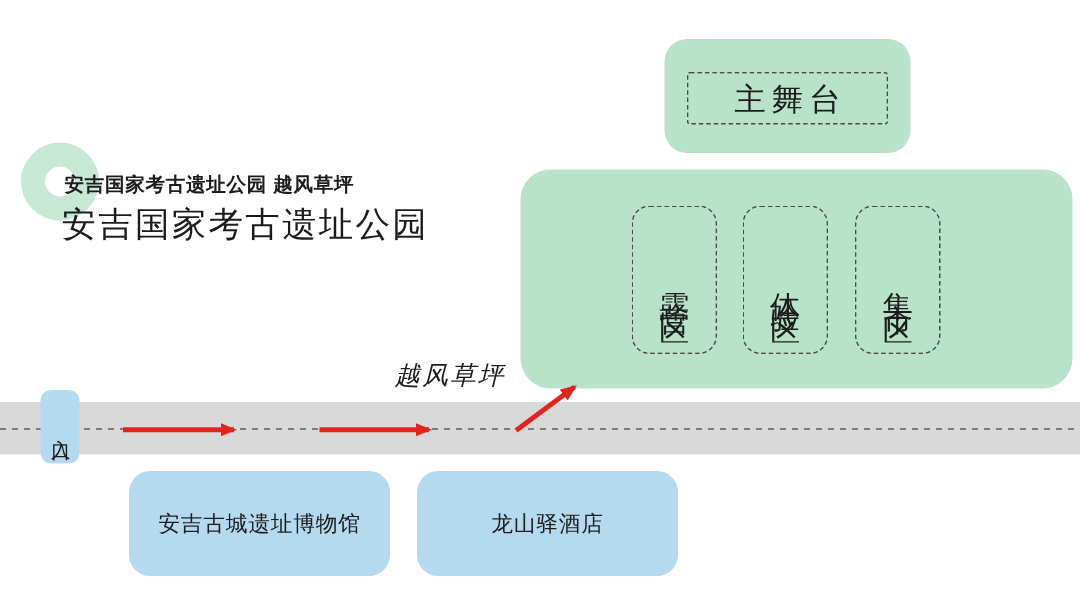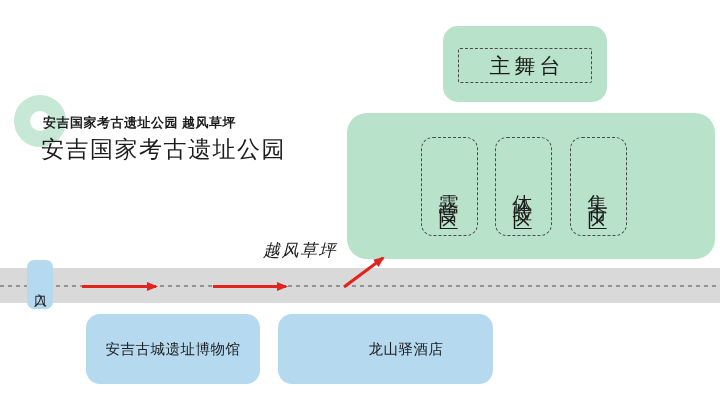--- a/index.html
+++ b/index.html
@@ -83,21 +83,21 @@
   .entrance-label{
     writing-mode:vertical-rl;text-orientation:upright;
     font-size:13px;font-weight:500;letter-spacing:3px;padding-top:3px;
   }
   
   .building{
     position:absolute;top:314px;height:70px;background:var(--panel-blue);
     border-radius:14px;display:flex;align-items:center;justify-content:center;
   }
   .building.museum{left:86px;width:174px;}
-  .building.hotel{left:278px;width:174px;padding-left:41px;}
+  .building.hotel{left:278px;width:174px;}
   .building-label{font-size:14.5px;font-weight:500;letter-spacing:0.5px;}
 </style>
 </head>
 <body>
 
 <div class="slide">
 
   <div class="ring"></div>
 
   <div class="subtitle">安吉国家考古遗址公园 越风草坪</div>

